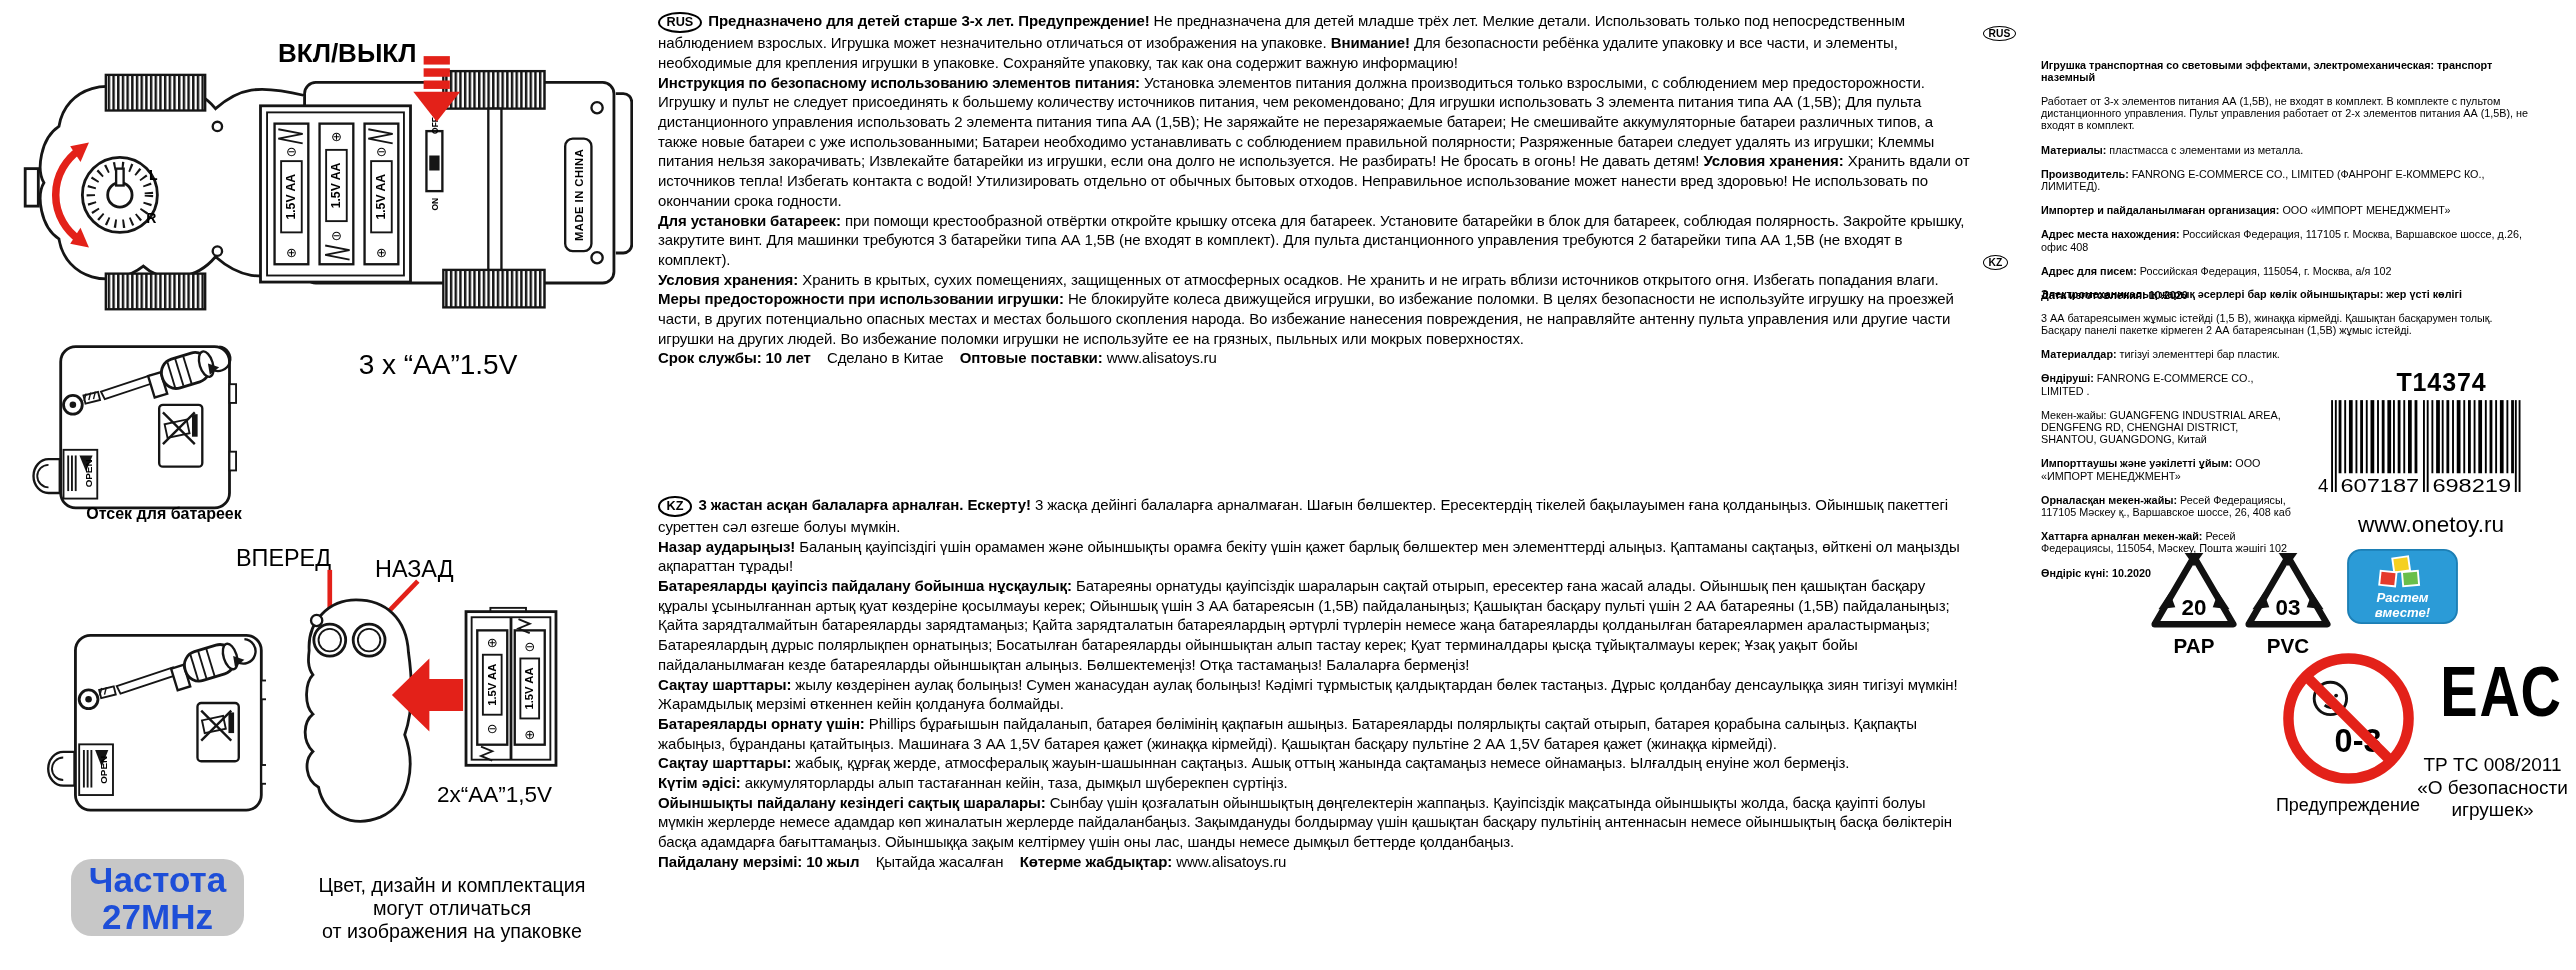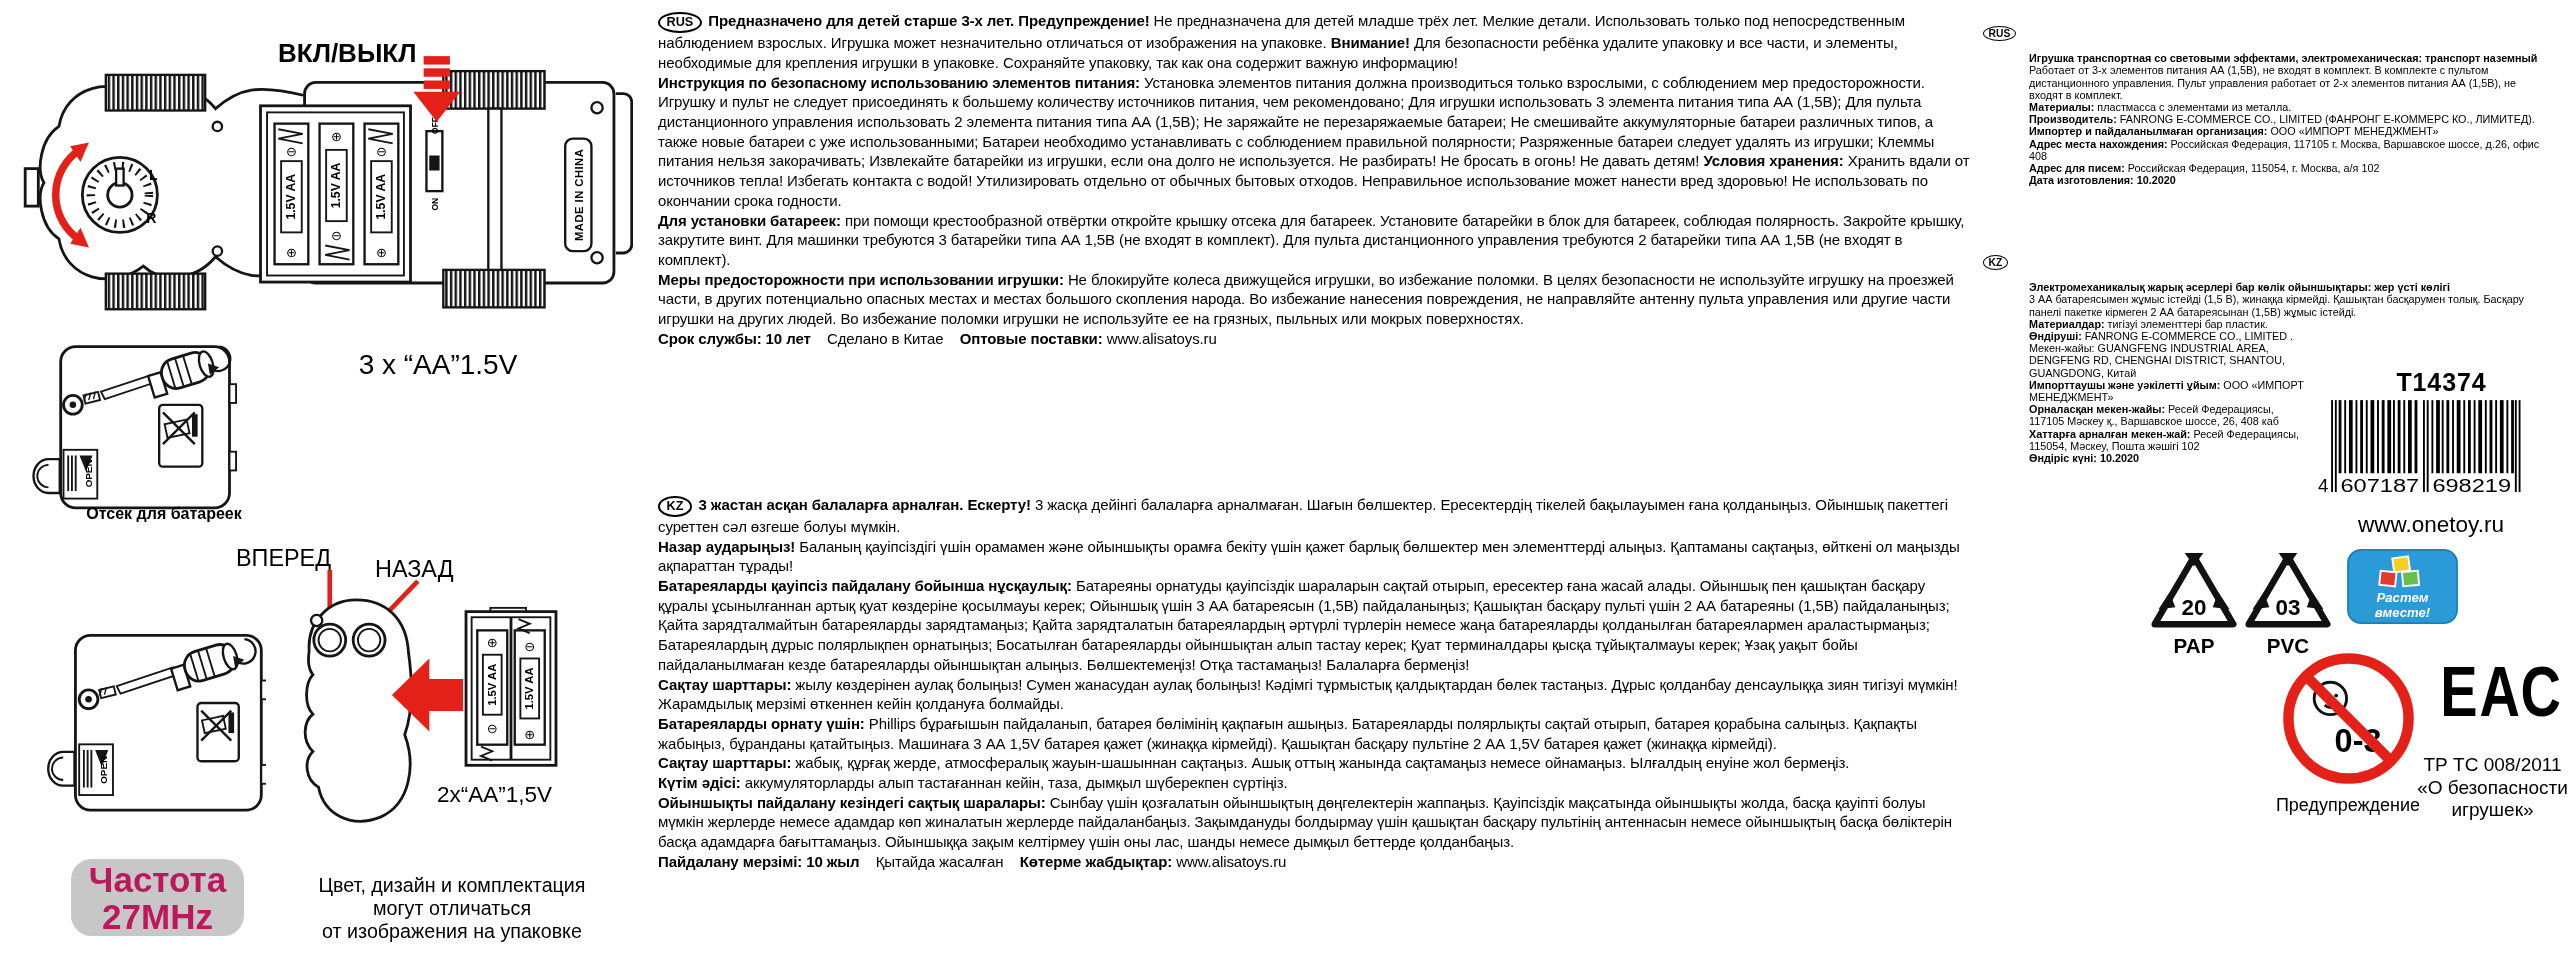--- a/index.html
+++ b/index.html
@@ -8,26 +8,26 @@
   .abs{position:absolute;}
   .b{font-weight:bold;}
   .center{text-align:center;}
   
   .midcol{width:1313px;font-size:15px;line-height:19.7px;letter-spacing:-0.1px;}
   .midcol p{margin:0;white-space:pre-wrap;}
   .lang-badge{display:inline-block;border:2.3px solid #000;border-radius:50%;
       font-weight:bold;font-size:12.7px;line-height:16px;padding:0 6.6px 0.9px;margin-right:6.6px;}
   
   .infocol{width:563px;font-size:10.8px;line-height:12.2px;}
-  .infocol p{margin:0;padding-left:48px;}
+  .infocol p{margin:12px;padding-left:48px;}
   .infocol .lang-badge{font-size:10.3px;line-height:13px;padding:0 4.7px;border-width:1.9px;margin:0 0 5.6px 1.9px;}
   .narrow{width:324px;}
   svg{font-family:"Liberation Sans",sans-serif;}
   .sym{font-family:"DejaVu Sans",sans-serif;font-size:14px;}
-  .freq-badge{background:#c7c7c7;color:#be185d;border-radius:20.6px;font-weight:bold;
+  .freq-badge{background:#c7c7c7;color:#1d4ed8;border-radius:20.6px;font-weight:bold;
       font-size:35px;line-height:37px;text-align:center;padding-top:1.9px;}
   .tri-label{font-weight:bold;font-size:20.6px;text-align:center;margin-top:0.9px;}
   .eac{font-weight:900;font-size:56px;transform:scaleY(1.25);transform-origin:top center;letter-spacing:1.9px;text-align:center;}
 </style>
 </head>
 <body>
 
 <div class="abs b" style="left:278px;top:38px;font-size:26px;">ВКЛ/ВЫКЛ</div>
 
 <svg class="abs" style="left:23.4px;top:28px" width="610" height="300" viewBox="0 0 650 320">
@@ -268,20 +268,21 @@
 </svg>
 
 <div class="abs freq-badge" style="left:71px;top:859px;width:173px;height:75px;">Частота<br>27MHz</div>
 
 <div class="abs center" style="left:302px;top:874px;width:300px;font-size:19.7px;line-height:23px;">Цвет, дизайн и комплектация<br>могут отличаться<br>от изображения на упаковке</div>
 
 <div class="abs midcol" style="left:658px;top:11.3px;">
     <p><span class="lang-badge">RUS</span><span class="b">Предназначено для детей старше 3-х лет. Предупреждение!</span><span> Не предназначена для детей младше трёх лет. Мелкие детали. Использовать только под непосредственным наблюдением взрослых. Игрушка может незначительно отличаться от изображения на упаковке. </span><span class="b">Внимание!</span><span> Для безопасности ребёнка удалите упаковку и все части, и элементы, необходимые для крепления игрушки в упаковке. Сохраняйте упаковку, так как она содержит важную информацию!</span></p>
     <p><span class="b">Инструкция по безопасному использованию элементов питания:</span><span> Установка элементов питания должна производиться только взрослыми, с соблюдением мер предосторожности. Игрушку и пульт не следует присоединять к большему количеству источников питания, чем рекомендовано; Для игрушки использовать 3 элемента питания типа АА (1,5В); Для пульта дистанционного управления использовать 2 элемента питания типа АА (1,5В); Не заряжайте не перезаряжаемые батареи; Не смешивайте аккумуляторные батареи различных типов, а также новые батареи с уже использованными; Батареи необходимо устанавливать с соблюдением правильной полярности; Разряженные батареи следует удалять из игрушки; Клеммы питания нельзя закорачивать; Извлекайте батарейки из игрушки, если она долго не используется. Не разбирать! Не бросать в огонь! Не давать детям! </span><span class="b">Условия хранения:</span><span> Хранить вдали от источников тепла! Избегать контакта с водой! Утилизировать отдельно от обычных бытовых отходов. Неправильное использование может нанести вред здоровью! Не использовать по окончании срока годности.</span></p>
     <p><span class="b">Для установки батареек:</span><span> при помощи крестообразной отвёртки откройте крышку отсека для батареек. Установите батарейки в блок для батареек, соблюдая полярность. Закройте крышку, закрутите винт. Для машинки требуются 3 батарейки типа АА 1,5В (не входят в комплект). Для пульта дистанционного управления требуются 2 батарейки типа АА 1,5В (не входят в комплект).</span></p>
+    <p><span class="b">Условия хранения:</span><span> Хранить в крытых, сухих помещениях, защищенных от атмосферных осадков. Не хранить и не играть вблизи источников открытого огня. Избегать попадания влаги.</span></p>
     <p><span class="b">Меры предосторожности при использовании игрушки:</span><span> Не блокируйте колеса движущейся игрушки, во избежание поломки. В целях безопасности не используйте игрушку на проезжей части, в других потенциально опасных местах и местах большого скопления народа. Во избежание нанесения повреждения, не направляйте антенну пульта управления или другие части игрушки на других людей. Во избежание поломки игрушки не используйте ее на грязных, пыльных или мокрых поверхностях.</span></p>
     <p><span class="b">Срок службы: 10 лет</span><span>    Сделано в Китае    </span><span class="b">Оптовые поставки:</span><span> www.alisatoys.ru</span></p>
   </div>
 
 <div class="abs midcol" style="left:658px;top:495px;">
     <p><span class="lang-badge">KZ</span><span class="b">3 жастан асқан балаларға арналған. Ескерту!</span><span> 3 жасқа дейінгі балаларға арналмаған. Шағын бөлшектер. Ересектердің тікелей бақылауымен ғана қолданыңыз. Ойыншық пакеттегі суреттен сәл өзгеше болуы мүмкін.</span></p>
     <p><span class="b">Назар аударыңыз!</span><span> Баланың қауіпсіздігі үшін орамамен және ойыншықты орамға бекіту үшін қажет барлық бөлшектер мен элементтерді алыңыз. Қаптаманы сақтаңыз, өйткені ол маңызды ақпараттан тұрады!</span></p>
     <p><span class="b">Батареяларды қауіпсіз пайдалану бойынша нұсқаулық:</span><span> Батареяны орнатуды қауіпсіздік шараларын сақтай отырып, ересектер ғана жасай алады. Ойыншық пен қашықтан басқару құралы ұсынылғаннан артық қуат көздеріне қосылмауы керек; Ойыншық үшін 3 АА батареясын (1,5В) пайдаланыңыз; Қашықтан басқару пульті үшін 2 АА батареяны (1,5В) пайдаланыңыз; Қайта зарядталмайтын батареяларды зарядтамаңыз; Қайта зарядталатын батареялардың әртүрлі түрлерін немесе жаңа батареяларды қолданылған батареялармен араластырмаңыз; Батареялардың дұрыс полярлықпен орнатыңыз; Босатылған батареяларды ойыншықтан алып тастау керек; Қуат терминалдары қысқа тұйықталмауы керек; Ұзақ уақыт бойы пайдаланылмаған кезде батареяларды ойыншықтан алыңыз. Бөлшектемеңіз! Отқа тастамаңыз! Балаларға бермеңіз!</span></p>
     <p><span class="b">Сақтау шарттары:</span><span> жылу көздерінен аулақ болыңыз! Сумен жанасудан аулақ болыңыз! Кәдімгі тұрмыстық қалдықтардан бөлек тастаңыз. Дұрыс қолданбау денсаулыққа зиян тигізуі мүмкін! Жарамдылық мерзімі өткеннен кейін қолдануға болмайды.</span></p>
     <p><span class="b">Батареяларды орнату үшін:</span><span> Phillips бұрағышын пайдаланып, батарея бөлімінің қақпағын ашыңыз. Батареяларды полярлықты сақтай отырып, батарея қорабына салыңыз. Қақпақты жабыңыз, бұранданы қатайтыңыз. Машинаға 3 АА 1,5V батарея қажет (жинаққа кірмейді). Қашықтан басқару пультіне 2 АА 1,5V батарея қажет (жинаққа кірмейді).</span></p>

